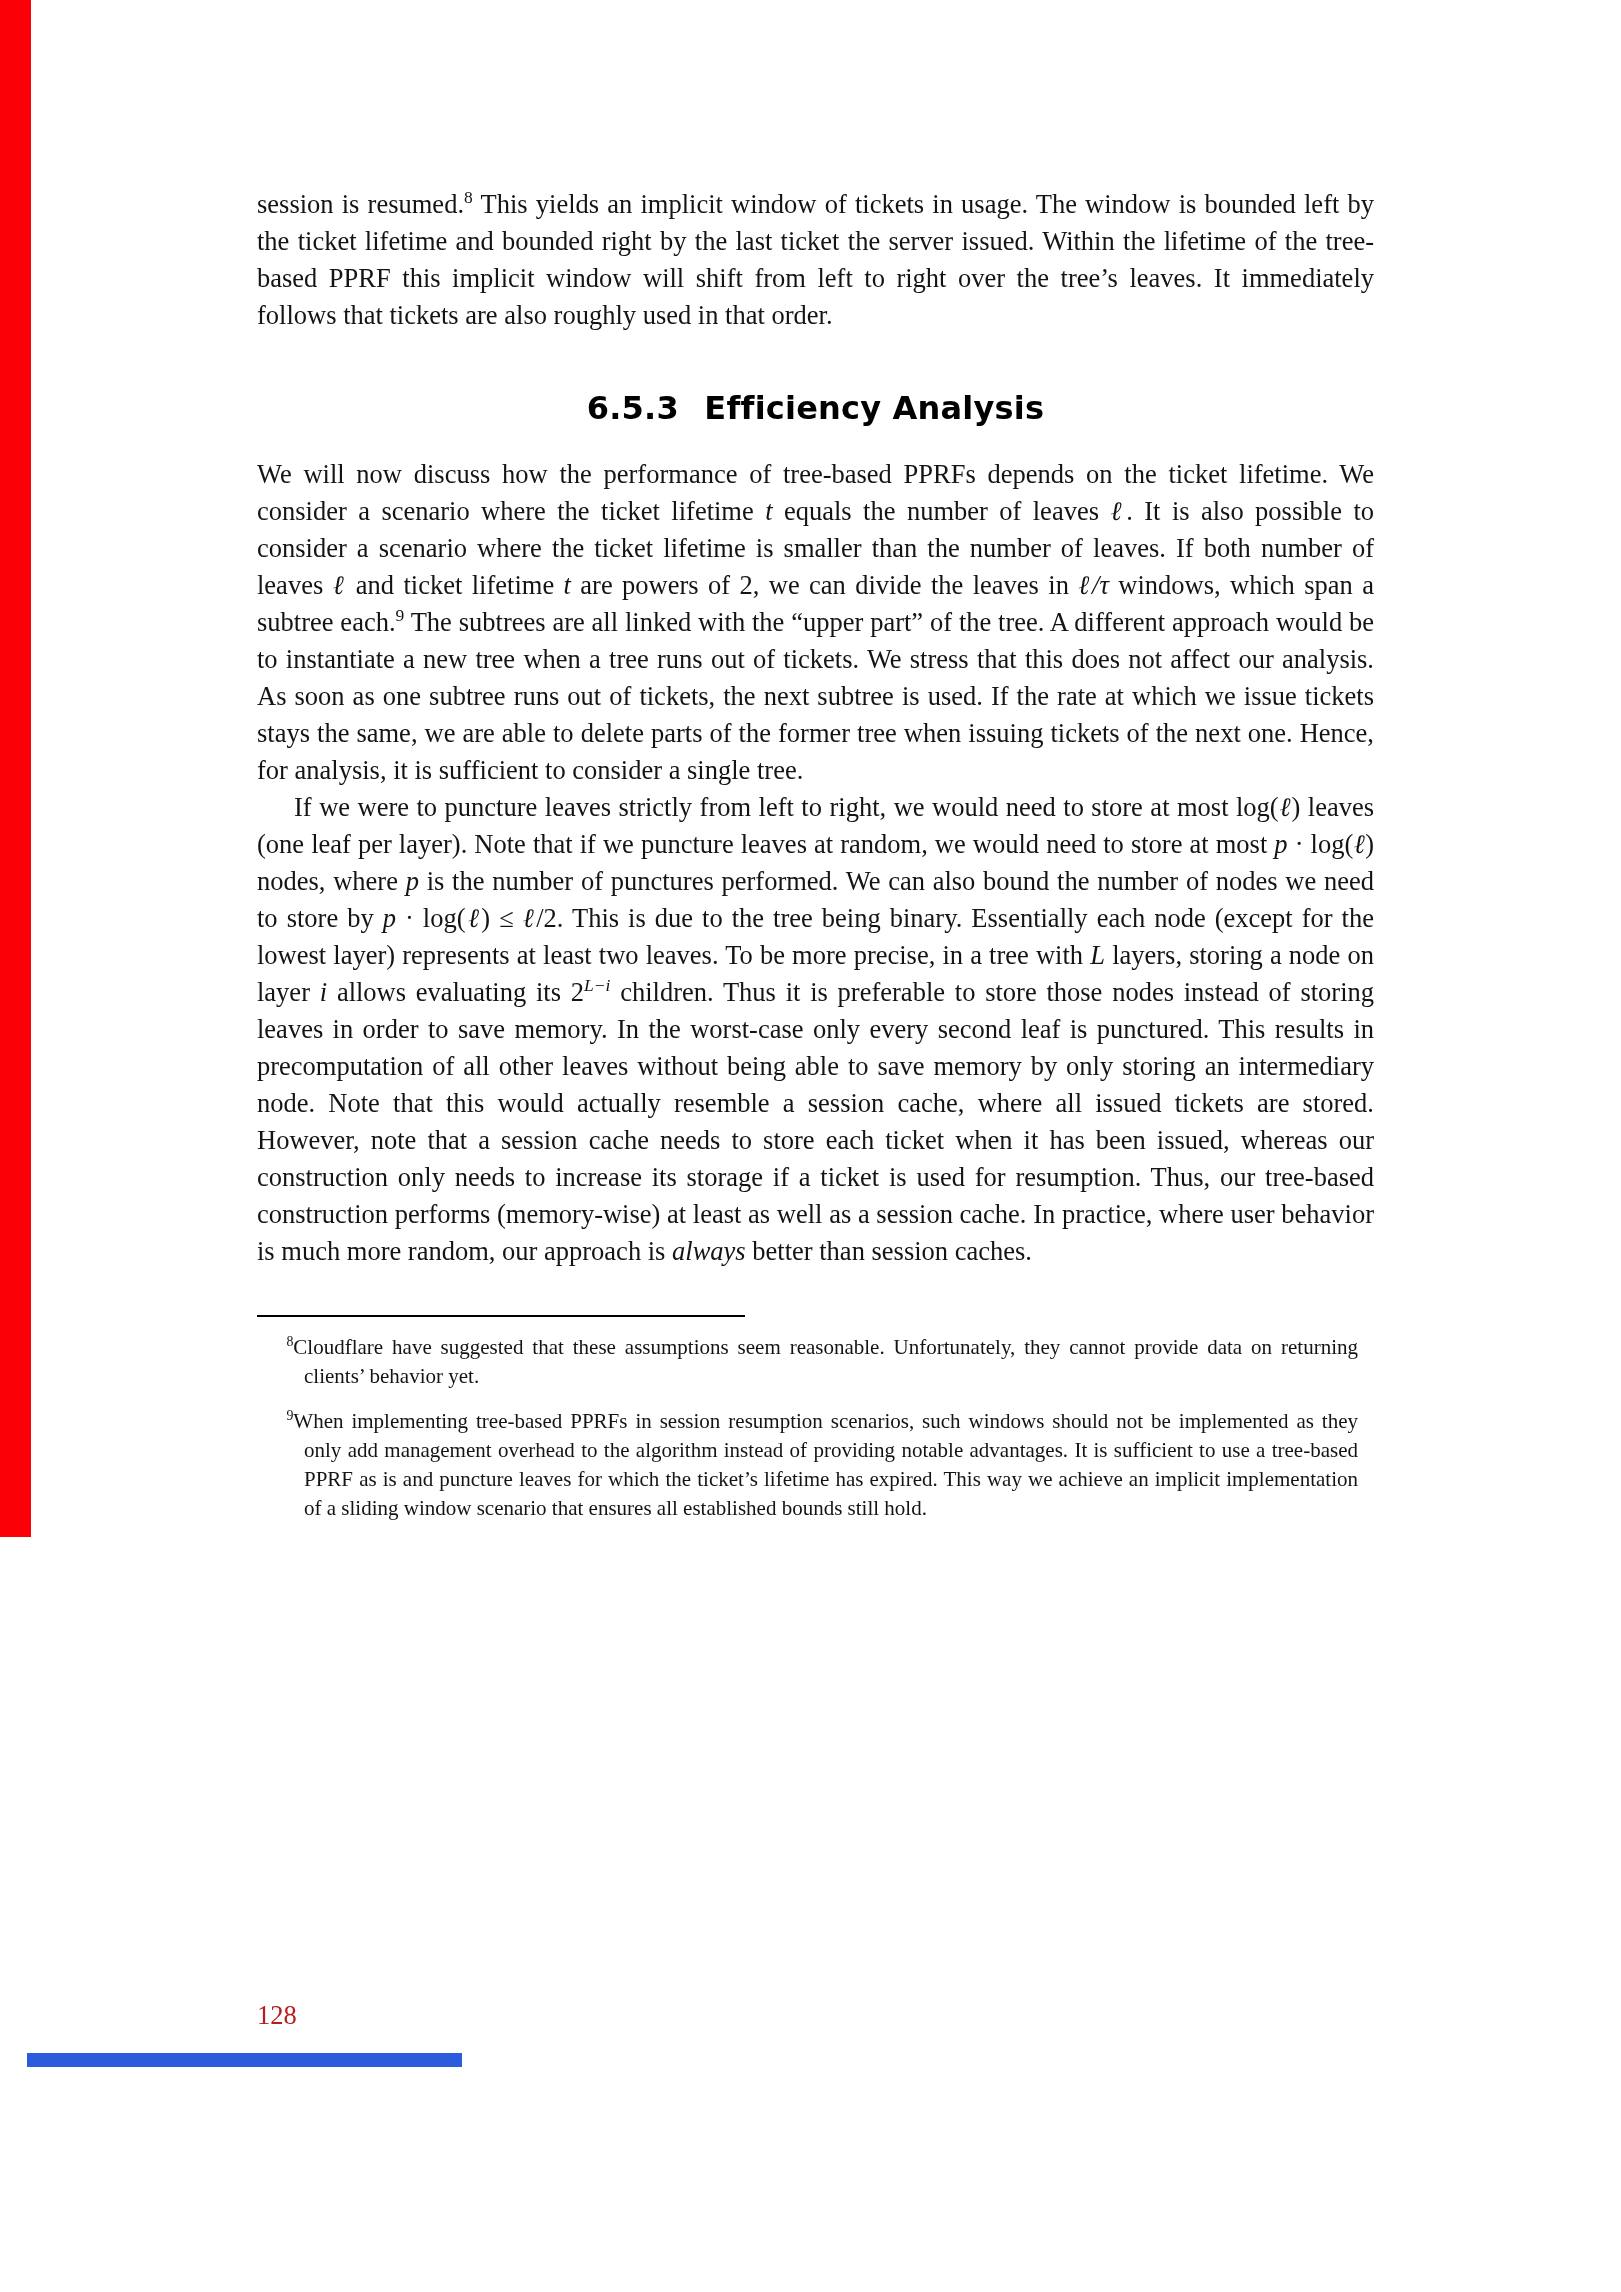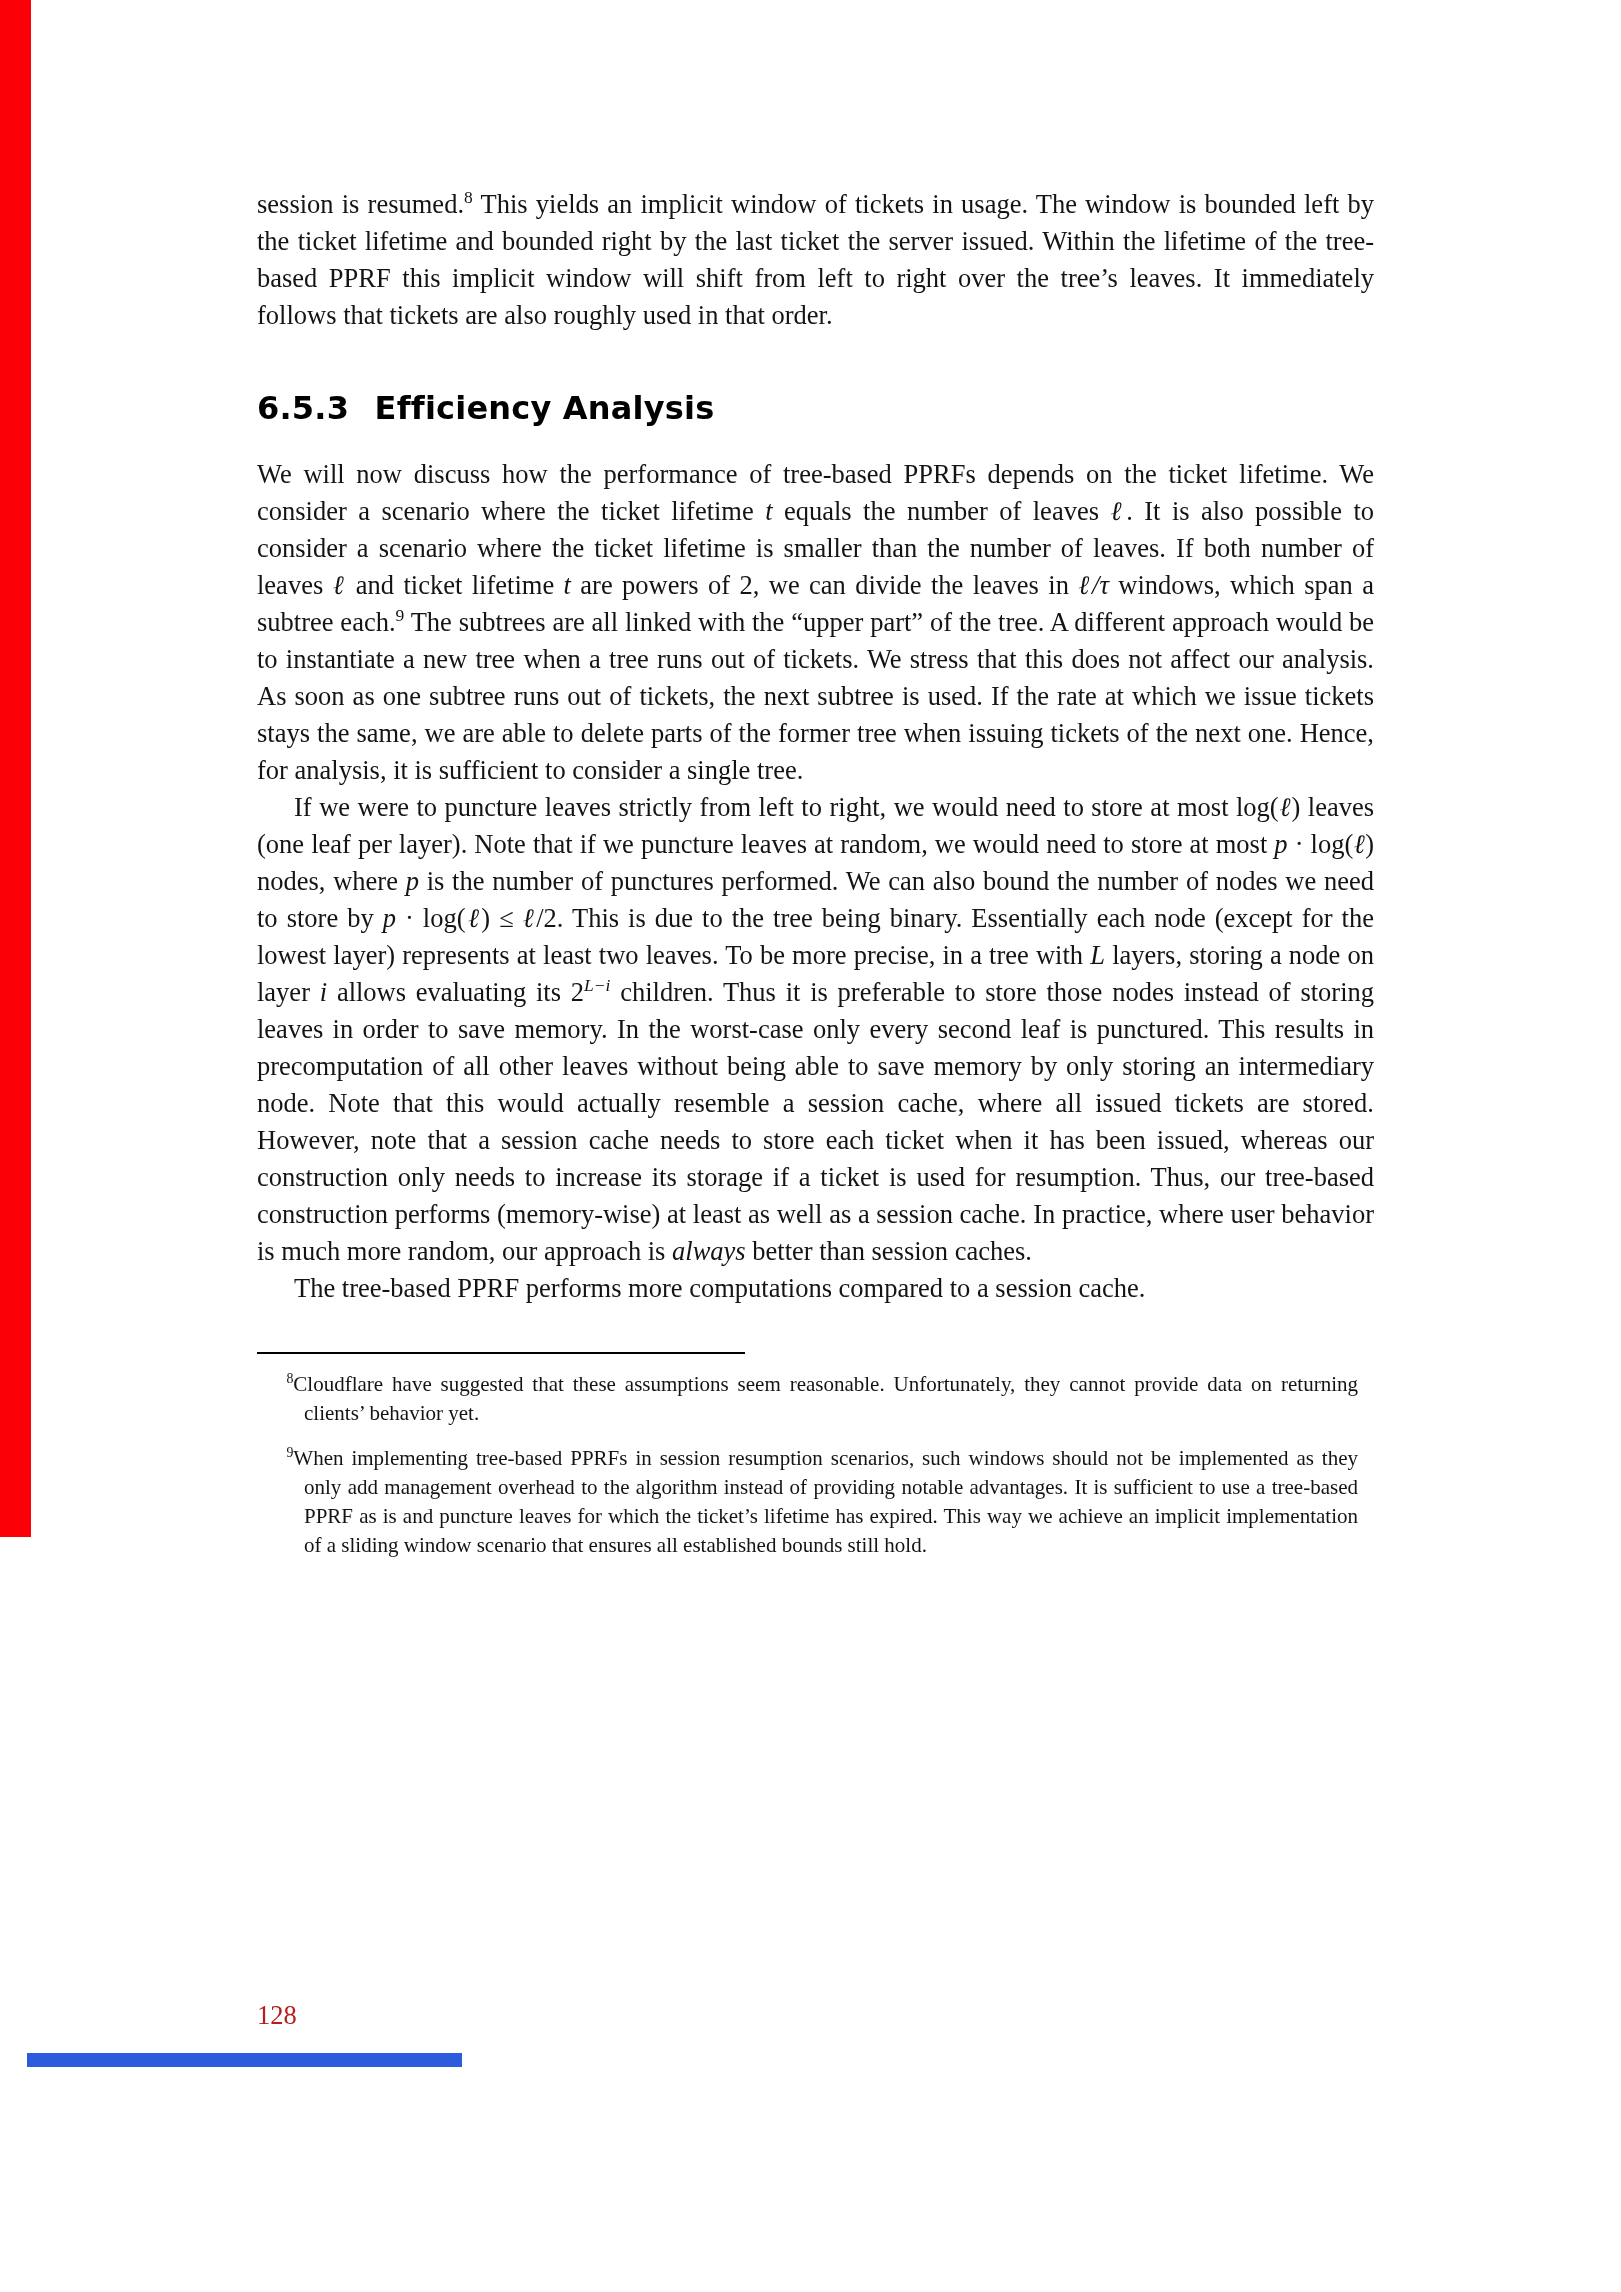--- a/index.html
+++ b/index.html
@@ -36,20 +36,21 @@
     text-align: justify;
   }
   .body-par.indent { text-indent: 37px; }
   .section-heading {
     margin: 55px 0 29px 0;
     font-family: "DejaVu Sans", "Liberation Sans", sans-serif;
     font-weight: 700;
     font-size: 32px;
     color: #000000;
     letter-spacing: 0.2px;
+    text-align: center;
   }
   .section-heading .sec-num { margin-right: 25.5px; }
   .seg-normal { }
   .seg-i { font-style: italic; }
   .seg-sup, .seg-supi {
     position: relative;
     top: -0.55em;
     font-size: 0.66em;
     line-height: 0;
   }
@@ -88,21 +89,20 @@
     <p class="body-par"><span class="seg-normal">session is resumed.</span><span class="seg-sup">8</span><span class="seg-normal"> This yields an implicit window of tickets in usage. The window is bounded left by the ticket lifetime and bounded right by the last ticket the server issued. Within the lifetime of the tree-based PPRF this implicit window will shift from left to right over the tree’s leaves. It immediately follows that tickets are also roughly used in that order.</span></p>
 
     <h2 class="section-heading">
       <span class="sec-num">6.5.3</span><span class="sec-title">Efficiency Analysis</span>
     </h2>
 
     <p class="body-par"><span class="seg-normal">We will now discuss how the performance of tree-based PPRFs depends on the ticket lifetime. We consider a scenario where the ticket lifetime </span><span class="seg-i">t</span><span class="seg-normal"> equals the number of leaves </span><span class="seg-i">ℓ</span><span class="seg-normal">. It is also possible to consider a scenario where the ticket lifetime is smaller than the number of leaves. If both number of leaves </span><span class="seg-i">ℓ</span><span class="seg-normal"> and ticket lifetime </span><span class="seg-i">t</span><span class="seg-normal"> are powers of 2, we can divide the leaves in </span><span class="seg-i">ℓ/τ</span><span class="seg-normal"> windows, which span a subtree each.</span><span class="seg-sup">9</span><span class="seg-normal"> The subtrees are all linked with the “upper part” of the tree. A different approach would be to instantiate a new tree when a tree runs out of tickets. We stress that this does not affect our analysis. As soon as one subtree runs out of tickets, the next subtree is used. If the rate at which we issue tickets stays the same, we are able to delete parts of the former tree when issuing tickets of the next one. Hence, for analysis, it is sufficient to consider a single tree.</span></p>
 
     <p class="body-par indent"><span class="seg-normal">If we were to puncture leaves strictly from left to right, we would need to store at most log(</span><span class="seg-i">ℓ</span><span class="seg-normal">) leaves (one leaf per layer). Note that if we puncture leaves at random, we would need to store at most </span><span class="seg-i">p</span><span class="seg-normal"> · log(</span><span class="seg-i">ℓ</span><span class="seg-normal">) nodes, where </span><span class="seg-i">p</span><span class="seg-normal"> is the number of punctures performed. We can also bound the number of nodes we need to store by </span><span class="seg-i">p</span><span class="seg-normal"> · log(</span><span class="seg-i">ℓ</span><span class="seg-normal">) ≤ </span><span class="seg-i">ℓ</span><span class="seg-normal">/2. This is due to the tree being binary. Essentially each node (except for the lowest layer) represents at least two leaves. To be more precise, in a tree with </span><span class="seg-i">L</span><span class="seg-normal"> layers, storing a node on layer </span><span class="seg-i">i</span><span class="seg-normal"> allows evaluating its 2</span><span class="seg-supi">L−i</span><span class="seg-normal"> children. Thus it is preferable to store those nodes instead of storing leaves in order to save memory. In the worst-case only every second leaf is punctured. This results in precomputation of all other leaves without being able to save memory by only storing an intermediary node. Note that this would actually resemble a session cache, where all issued tickets are stored. However, note that a session cache needs to store each ticket when it has been issued, whereas our construction only needs to increase its storage if a ticket is used for resumption. Thus, our tree-based construction performs (memory-wise) at least as well as a session cache. In practice, where user behavior is much more random, our approach is </span><span class="seg-i">always</span><span class="seg-normal"> better than session caches.</span></p>
 
-    <p class="body-par indent"><span class="seg-normal">The tree-based PPRF performs more computations compared to a session cache.</span></p>
 
     <div class="footnote-rule"></div>
 
     <div class="footnotes">
       <p class="footnote"><span class="seg-sup">8</span><span class="seg-normal">Cloudflare have suggested that these assumptions seem reasonable. Unfortunately, they cannot provide data on returning clients’ behavior yet.</span></p>
       <p class="footnote"><span class="seg-sup">9</span><span class="seg-normal">When implementing tree-based PPRFs in session resumption scenarios, such windows should not be implemented as they only add management overhead to the algorithm instead of providing notable advantages. It is sufficient to use a tree-based PPRF as is and puncture leaves for which the ticket’s lifetime has expired. This way we achieve an implicit implementation of a sliding window scenario that ensures all established bounds still hold.</span></p>
     </div>
 
   </div>
 

